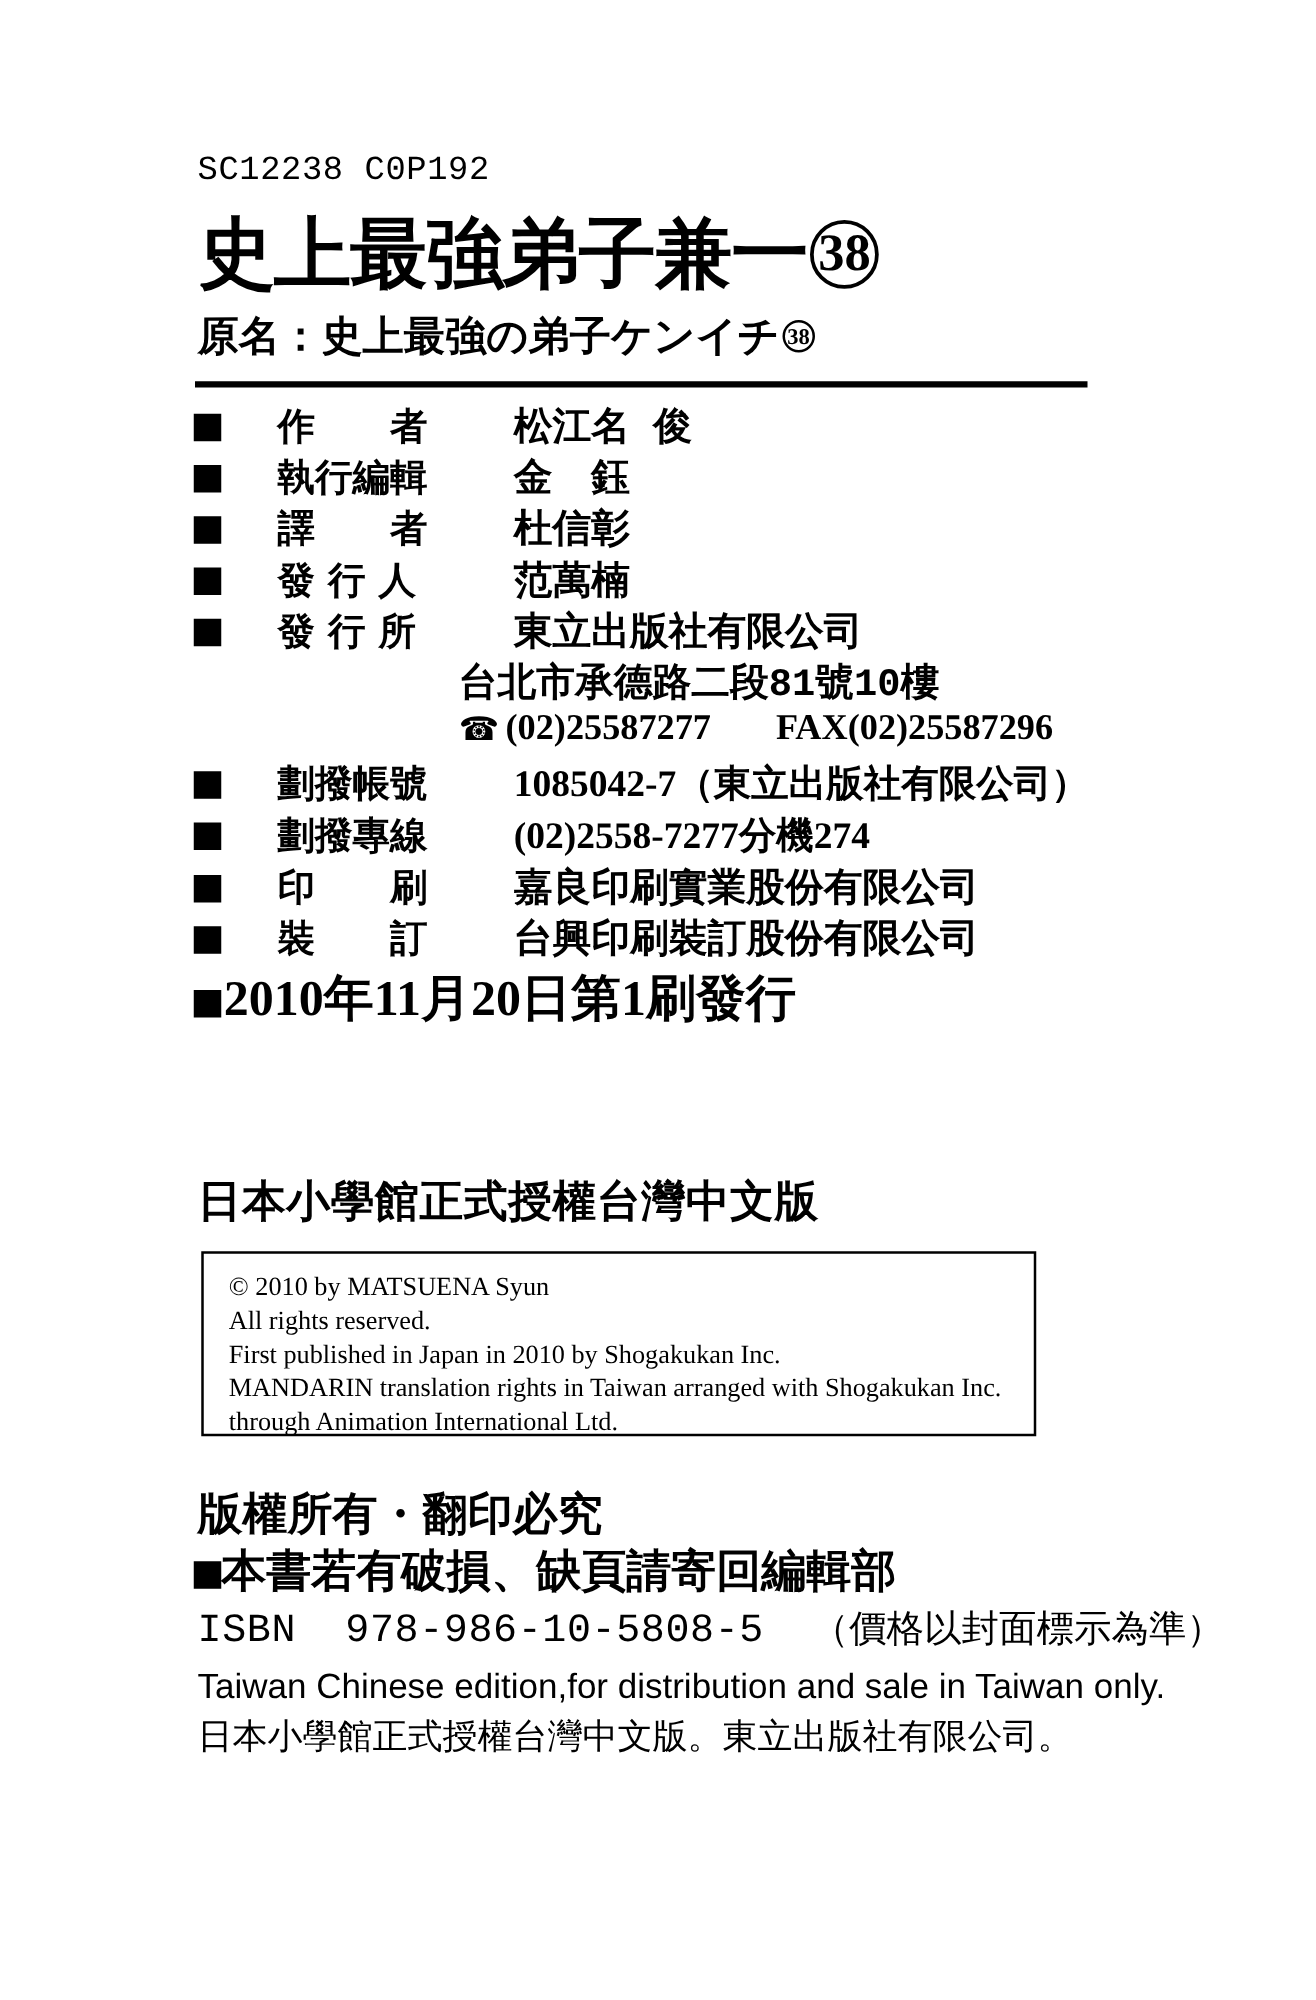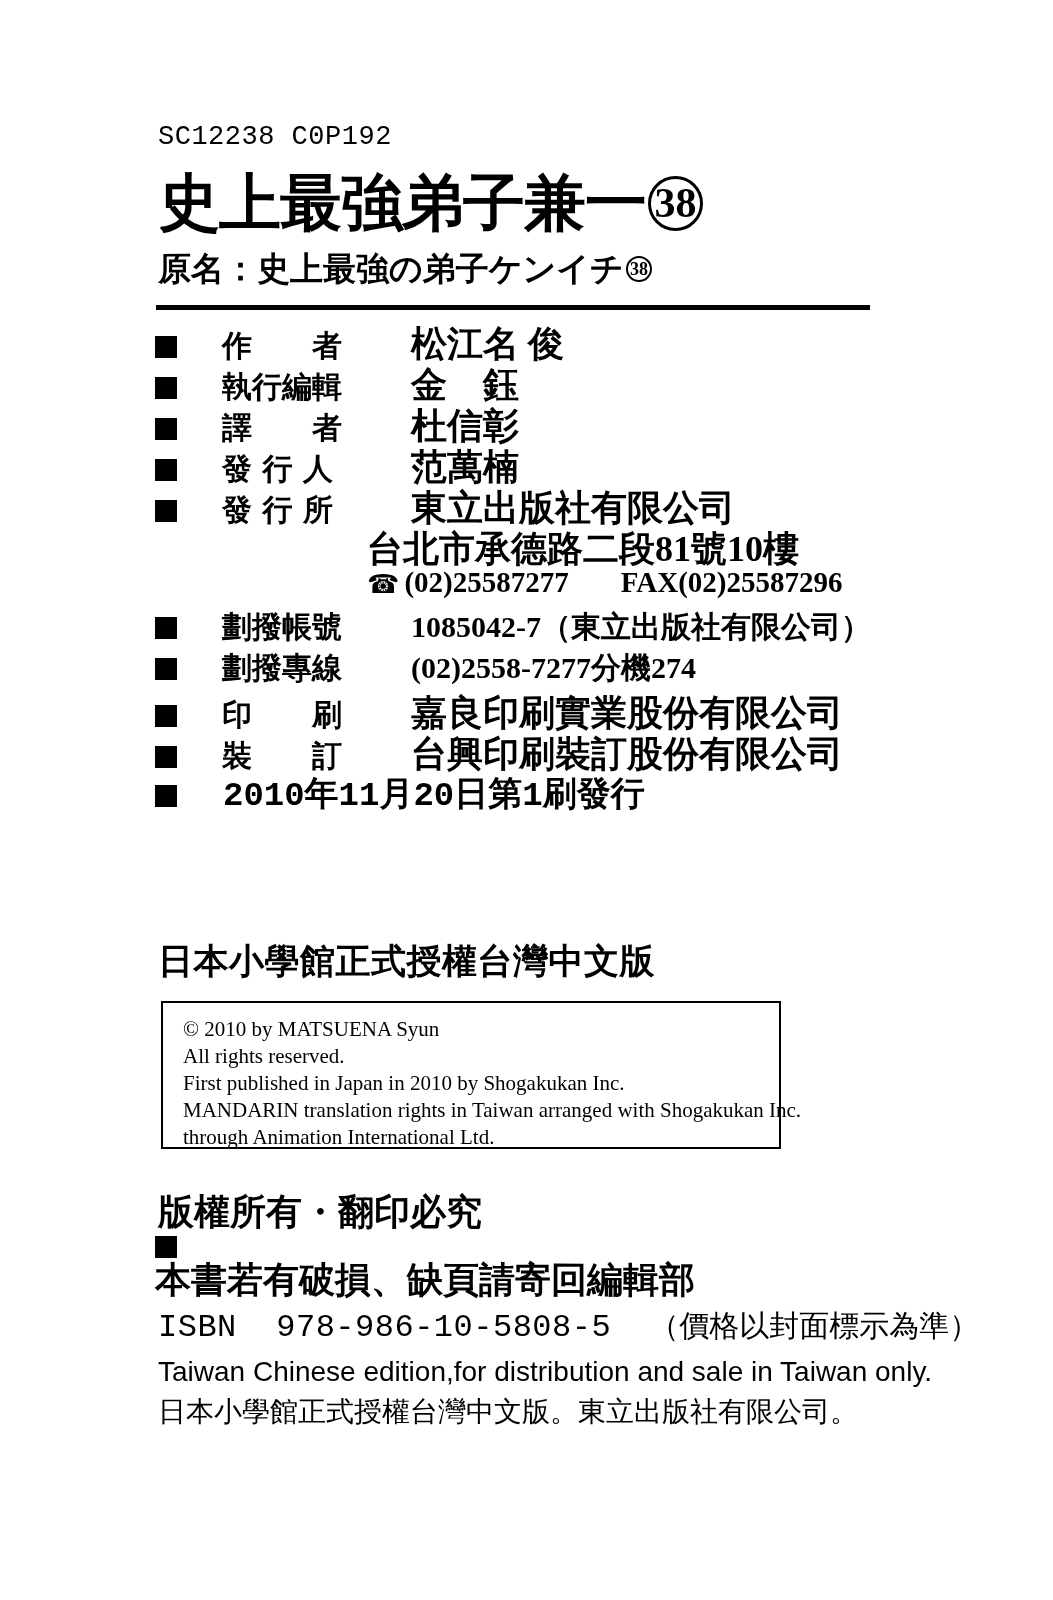--- a/index.html
+++ b/index.html
@@ -139,23 +139,23 @@
     padding-left: 1px;
     box-sizing: border-box;
     letter-spacing: 0;
   }
   .credit-label.tight {
     display: block;
     white-space: pre;
     margin-left: 44px;
   }
   .credit-value {
-    font-family: Liberation Serif, serif;
-    font-weight: bold;
-    font-size: 36px;
+    font-family: Liberation Mono, monospace;
+    font-weight: bold;
+    font-size: 31px;
     white-space: pre;
     padding-left: 18px;
   }
   .credit-value.mono {
     font-family: "Liberation Mono", "DejaVu Sans Mono", monospace;
     font-size: 30px;
     font-weight: normal;
     letter-spacing: 0.5px;
   }
   .credit-value.num {
@@ -191,46 +191,45 @@
     top: 1px;
   }
   .fax-gap { display: inline-block; width: 52px; }
 
   .date-row {
     display: flex;
     align-items: baseline;
     height: 41px;
   }
   .date-text {
-    font-family: Liberation Mono, monospace;
-    font-weight: bold;
-    font-size: 34px;
+    font-family: Liberation Serif, serif;
+    font-weight: bold;
+    font-size: 40px;
     white-space: pre;
     padding-left: 2px;
-    margin-left: 44px;
   }
 
   
   .licence-heading {
     position: absolute;
     left: 158px;
     top: 938px;
     font-family: "DejaVu Serif", "Liberation Serif", serif;
     font-weight: bold;
     font-size: 35px;
     letter-spacing: 0.5px;
     white-space: pre;
   }
 
   
   .copyright-box {
     position: absolute;
     left: 161px;
     top: 1001px;
-    width: 620px;
+    width: 668px;
     height: 148px;
     border: 2px solid #000;
     box-sizing: border-box;
     padding: 14px 0 0 20px;
   }
   .copyright-box p {
     margin: 0 0 2px 0;
     font-family: "Liberation Serif", "DejaVu Serif", serif;
     font-size: 21px;
     line-height: 25px;
@@ -249,21 +248,20 @@
     font-weight: bold;
     font-size: 36px;
     white-space: pre;
     padding-left: 3px;
     line-height: 46px;
   }
   .footer-line2 {
     display: flex;
     align-items: baseline;
     line-height: 46px;
-    flex-direction: column;
   }
   .footer-line2 .txt {
     font-family: "DejaVu Serif", "Liberation Serif", serif;
     font-weight: bold;
     font-size: 36px;
     white-space: pre;
   }
   .isbn-line {
     display: flex;
     align-items: baseline;

